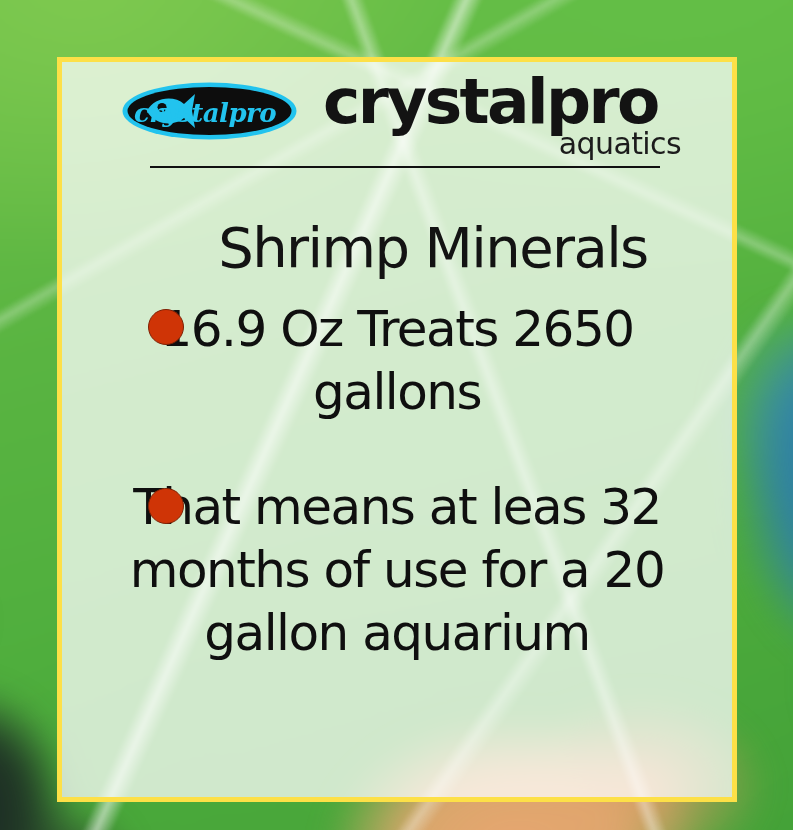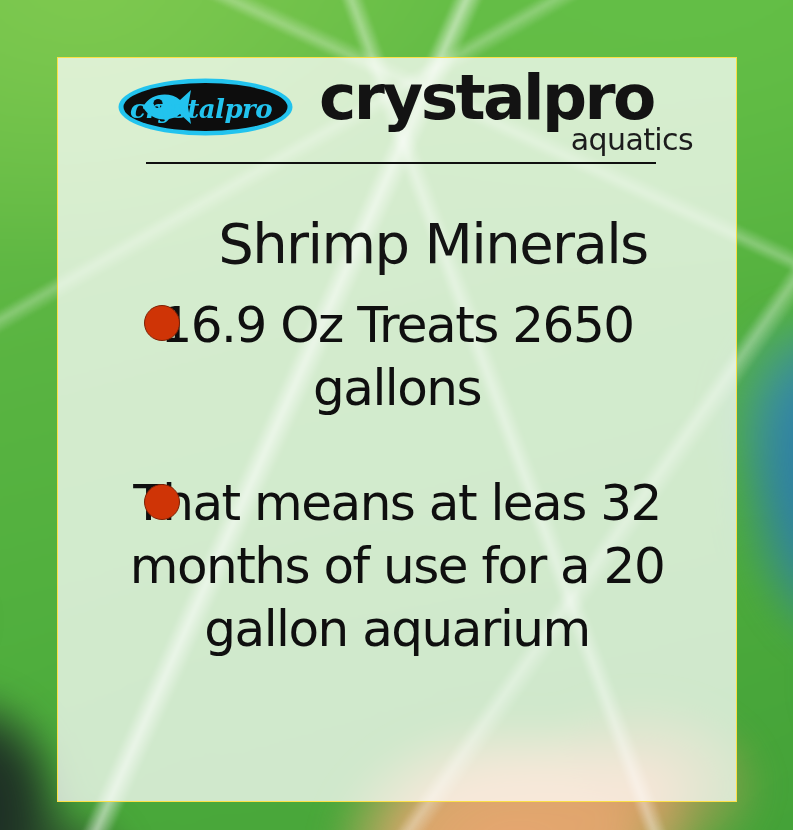--- a/index.html
+++ b/index.html
@@ -81,21 +81,21 @@
 
   
   .panel {
     position: absolute;
     left: 57px;
     top: 57px;
     width: 680px;
     height: 745px;
     box-sizing: border-box;
     background: rgba(255, 255, 255, 0.74);
-    border: 1px solid #fde047;
+    border: 5px solid #fde047;
     overflow: hidden;
   }
 
   
   .header {
     position: absolute;
     left: 0;
     top: 0;
     width: 100%;
     height: 105px;
@@ -126,21 +126,21 @@
     font-family: "DejaVu Sans", sans-serif;
     font-weight: bold;
     font-size: 63px;
     letter-spacing: -2.6px;
     color: #131313;
     line-height: 1;
     white-space: nowrap;
   }
   .wordmark-sub {
     position: absolute;
-    right: 6px;
+    right: 22px;
     top: 61px;
     font-family: "DejaVu Sans", sans-serif;
     font-weight: normal;
     font-size: 30px;
     letter-spacing: -0.6px;
     color: #1c1c1c;
     line-height: 1;
     white-space: nowrap;
   }
 

